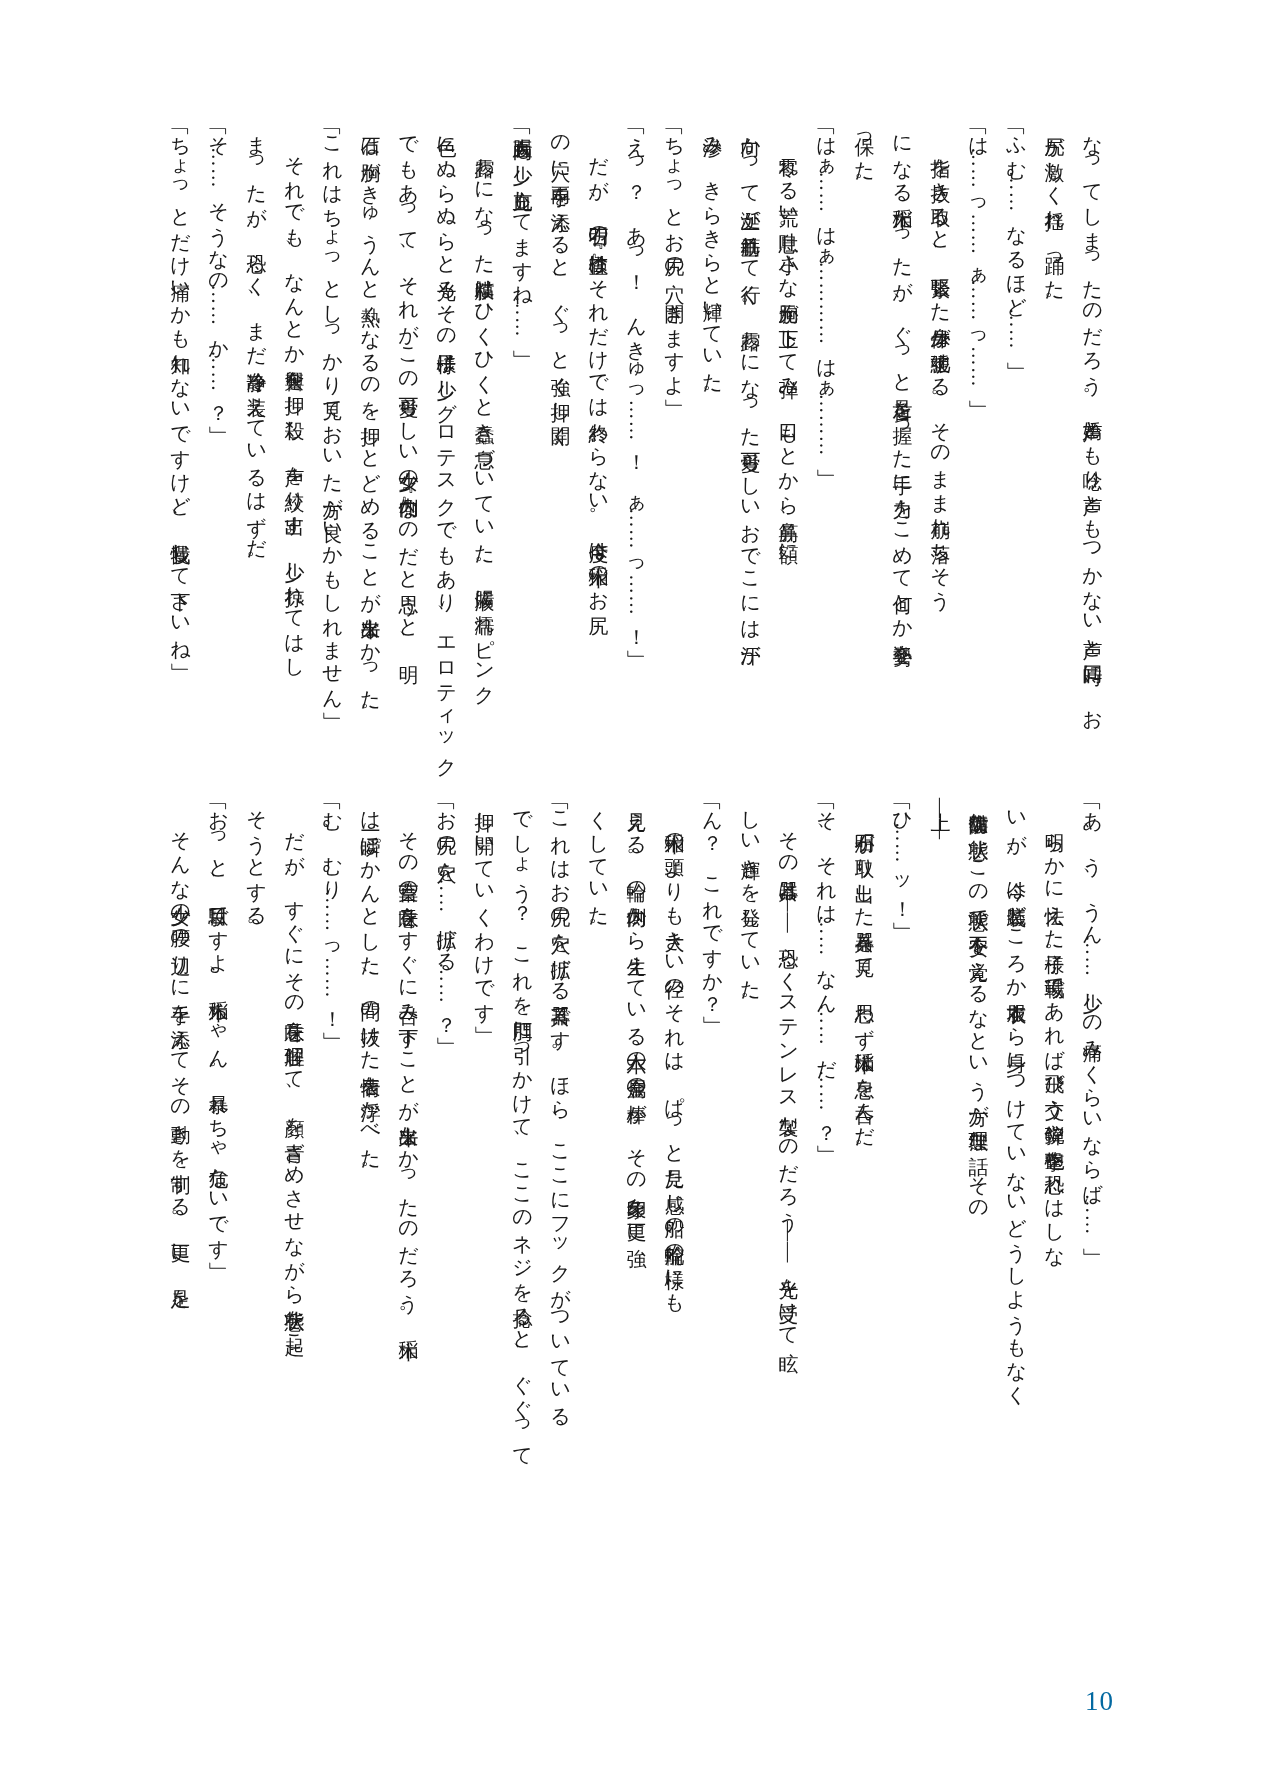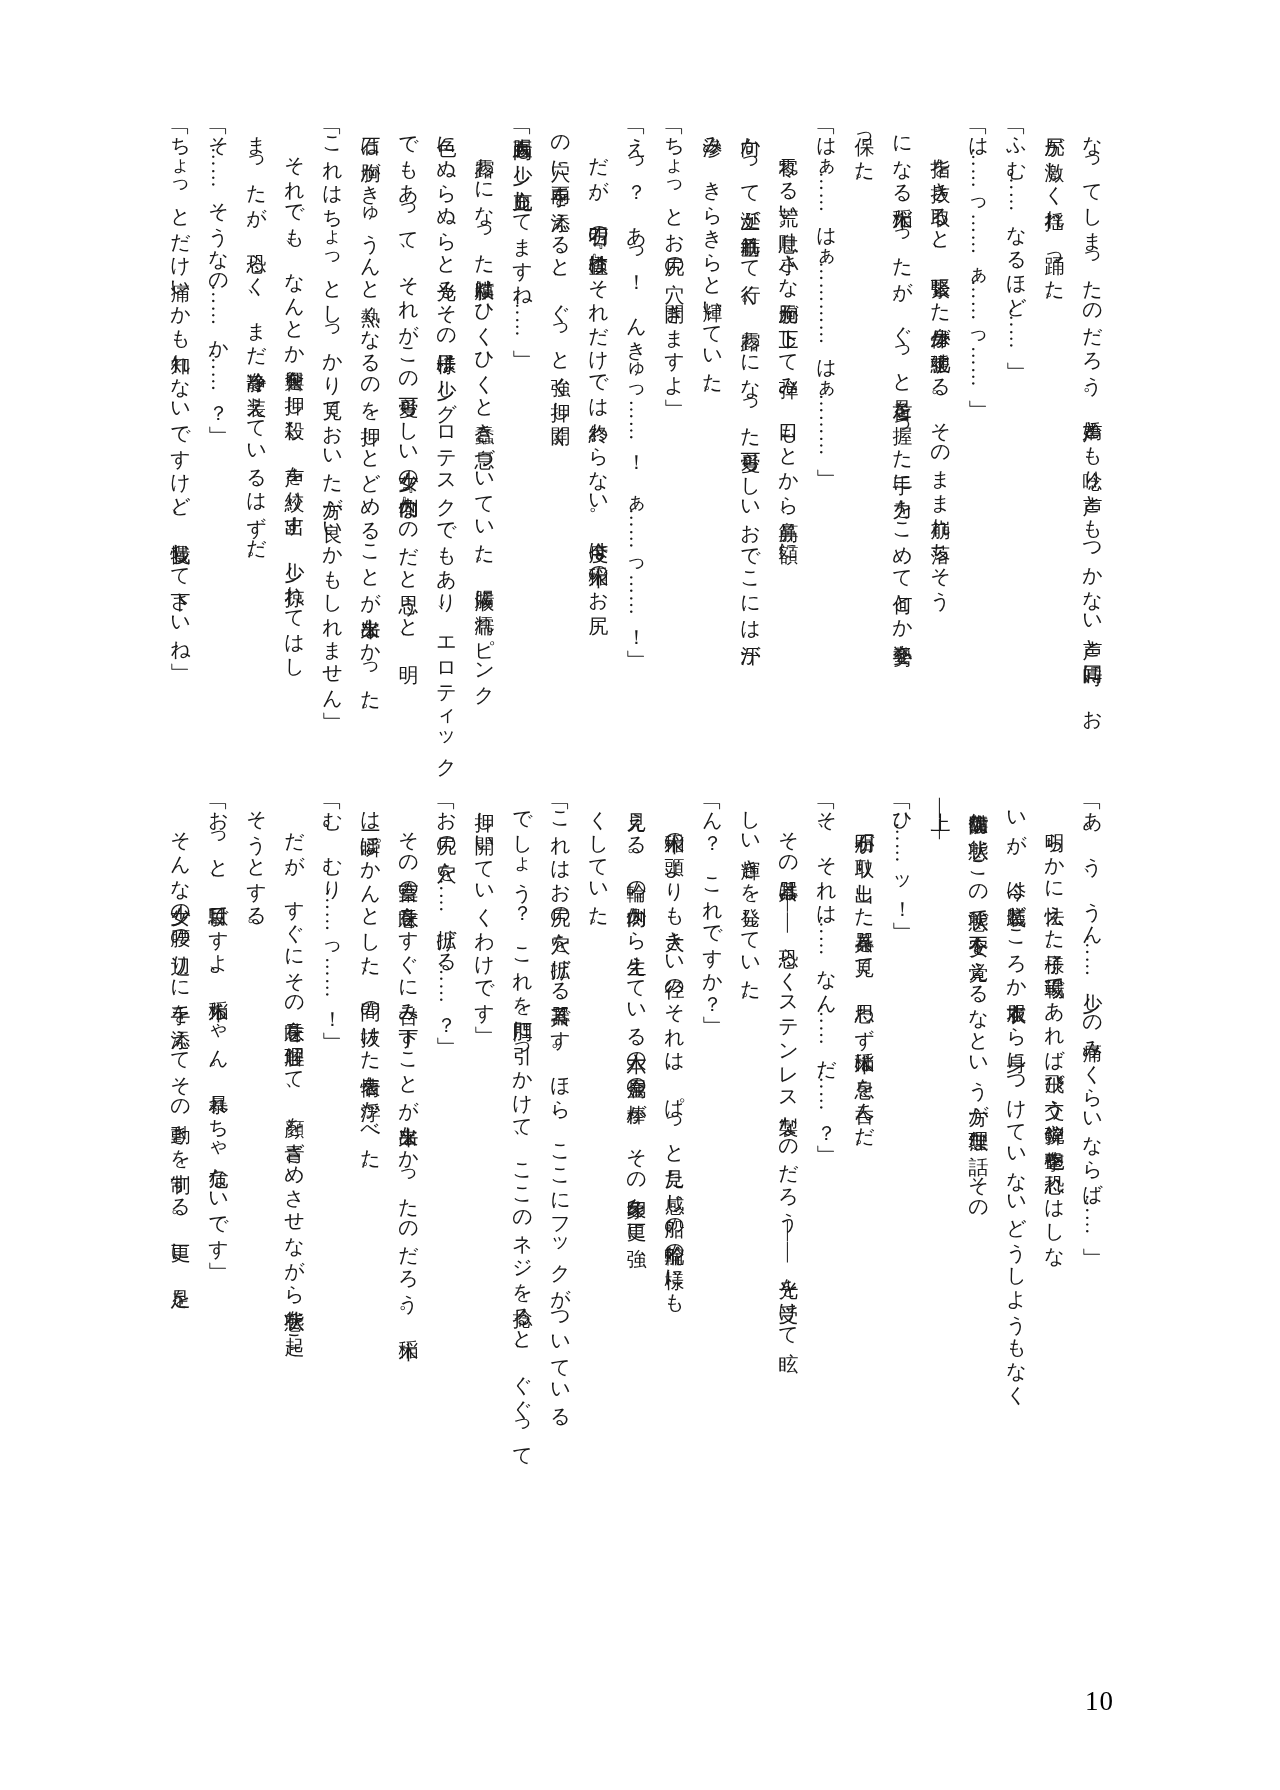--- a/index.html
+++ b/index.html
@@ -39,21 +39,21 @@
     top: 797px;
     right: 168px;
     height: 740px;
   }
   .page-number {
     position: absolute;
     left: 1085px;
     top: 1686px;
     font-size: 27px;
     letter-spacing: 1px;
-    color: #000000;
+    color: #0369a1;
   }
 </style>
 </head>
 <body>
 
 <div class="page">
 
   <div id="top-block" class="vblock">
       <p class="tline">なってしまったのだろう。嬌声とも唸り声ともつかない声と同時に、お</p>
       <p class="tline">尻が激しく揺れ、踊った。</p>

